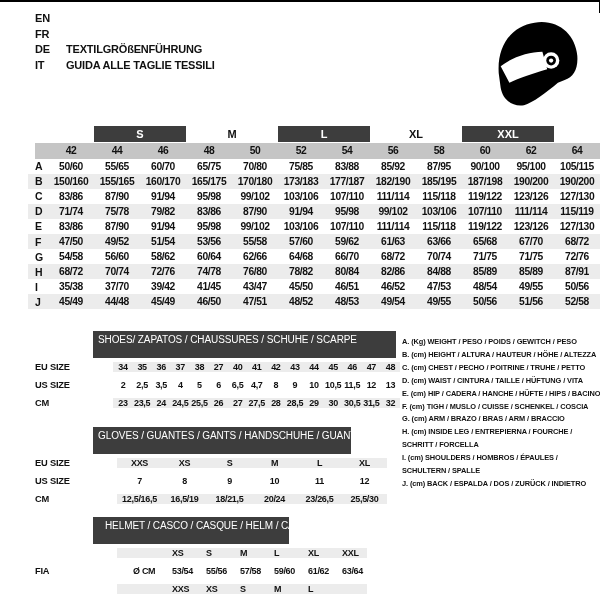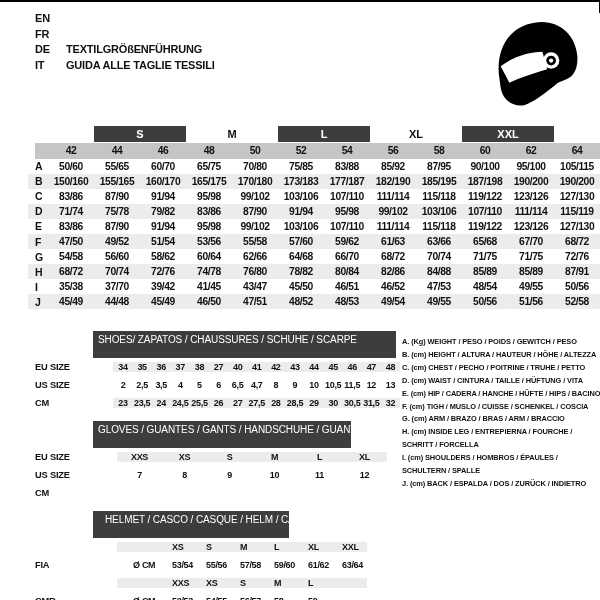--- a/index.html
+++ b/index.html
@@ -26,21 +26,21 @@
            height:15.5px;align-items:center;background:var(--band);}
   .cell{text-align:center;font-size:10.3px;font-weight:bold;letter-spacing:-0.4px;white-space:nowrap;}
   .row-label{font-size:10.5px;font-weight:bold;padding-left:7px;}
   .alt{background:var(--alt);}
 
   
   .lower{position:absolute;top:331px;left:0;width:400px;}
   .bar{height:27px;margin-left:93px;width:303px;background:var(--dark);color:#fff;
        font-size:10px;font-weight:normal;line-height:17px;padding-left:5px;box-sizing:border-box;
        letter-spacing:-0.1px;white-space:nowrap;}
-  #glovesTable{margin-top:9px;}
+  #glovesTable{margin-top:15px;}
   #helmetTable{margin-top:9px;}
   #glovesTable .bar{width:258px;}
   #helmetTable .bar{width:196px;padding-left:12px;}
   .sub-row{display:flex;height:18px;align-items:center;gap:24px;}
   .sub-label{width:93px;padding-left:35px;box-sizing:border-box;font-size:9.3px;font-weight:bold;
              display:flex;align-items:center;letter-spacing:-0.2px;}
   .sub-vals{display:grid;align-items:center;}
   .shoes-vals{grid-template-columns:repeat(15,1fr);width:305px;}
   .gloves-vals{grid-template-columns:repeat(6,45px);width:270px;}
   .helmet-vals{grid-template-columns:46px repeat(6,34px);width:250px;}
@@ -352,20 +352,28 @@
               <div class="sub-cell">7</div>
               <div class="sub-cell">8</div>
               <div class="sub-cell">9</div>
               <div class="sub-cell">10</div>
               <div class="sub-cell">11</div>
               <div class="sub-cell">12</div>
             </div>
           </div>
           <div class="sub-row">
             <div class="sub-label">CM</div>
+            <div class="sub-vals gloves-vals gray">
+              <div class="sub-cell">12,5/16,5</div>
+              <div class="sub-cell">16,5/19</div>
+              <div class="sub-cell">18/21,5</div>
+              <div class="sub-cell">20/24</div>
+              <div class="sub-cell">23/26,5</div>
+              <div class="sub-cell">25,5/30</div>
+            </div>
           </div>
         </div>
     </div>
     <div id="helmetTable">
       <div class="bar">HELMET / CASCO / CASQUE / HELM / CASCO</div>
       <div id="helmetRows">
           <div class="sub-row">
             <div class="sub-label"></div>
             <div class="sub-vals helmet-vals gray">
               <div class="sub-cell dia"></div>

